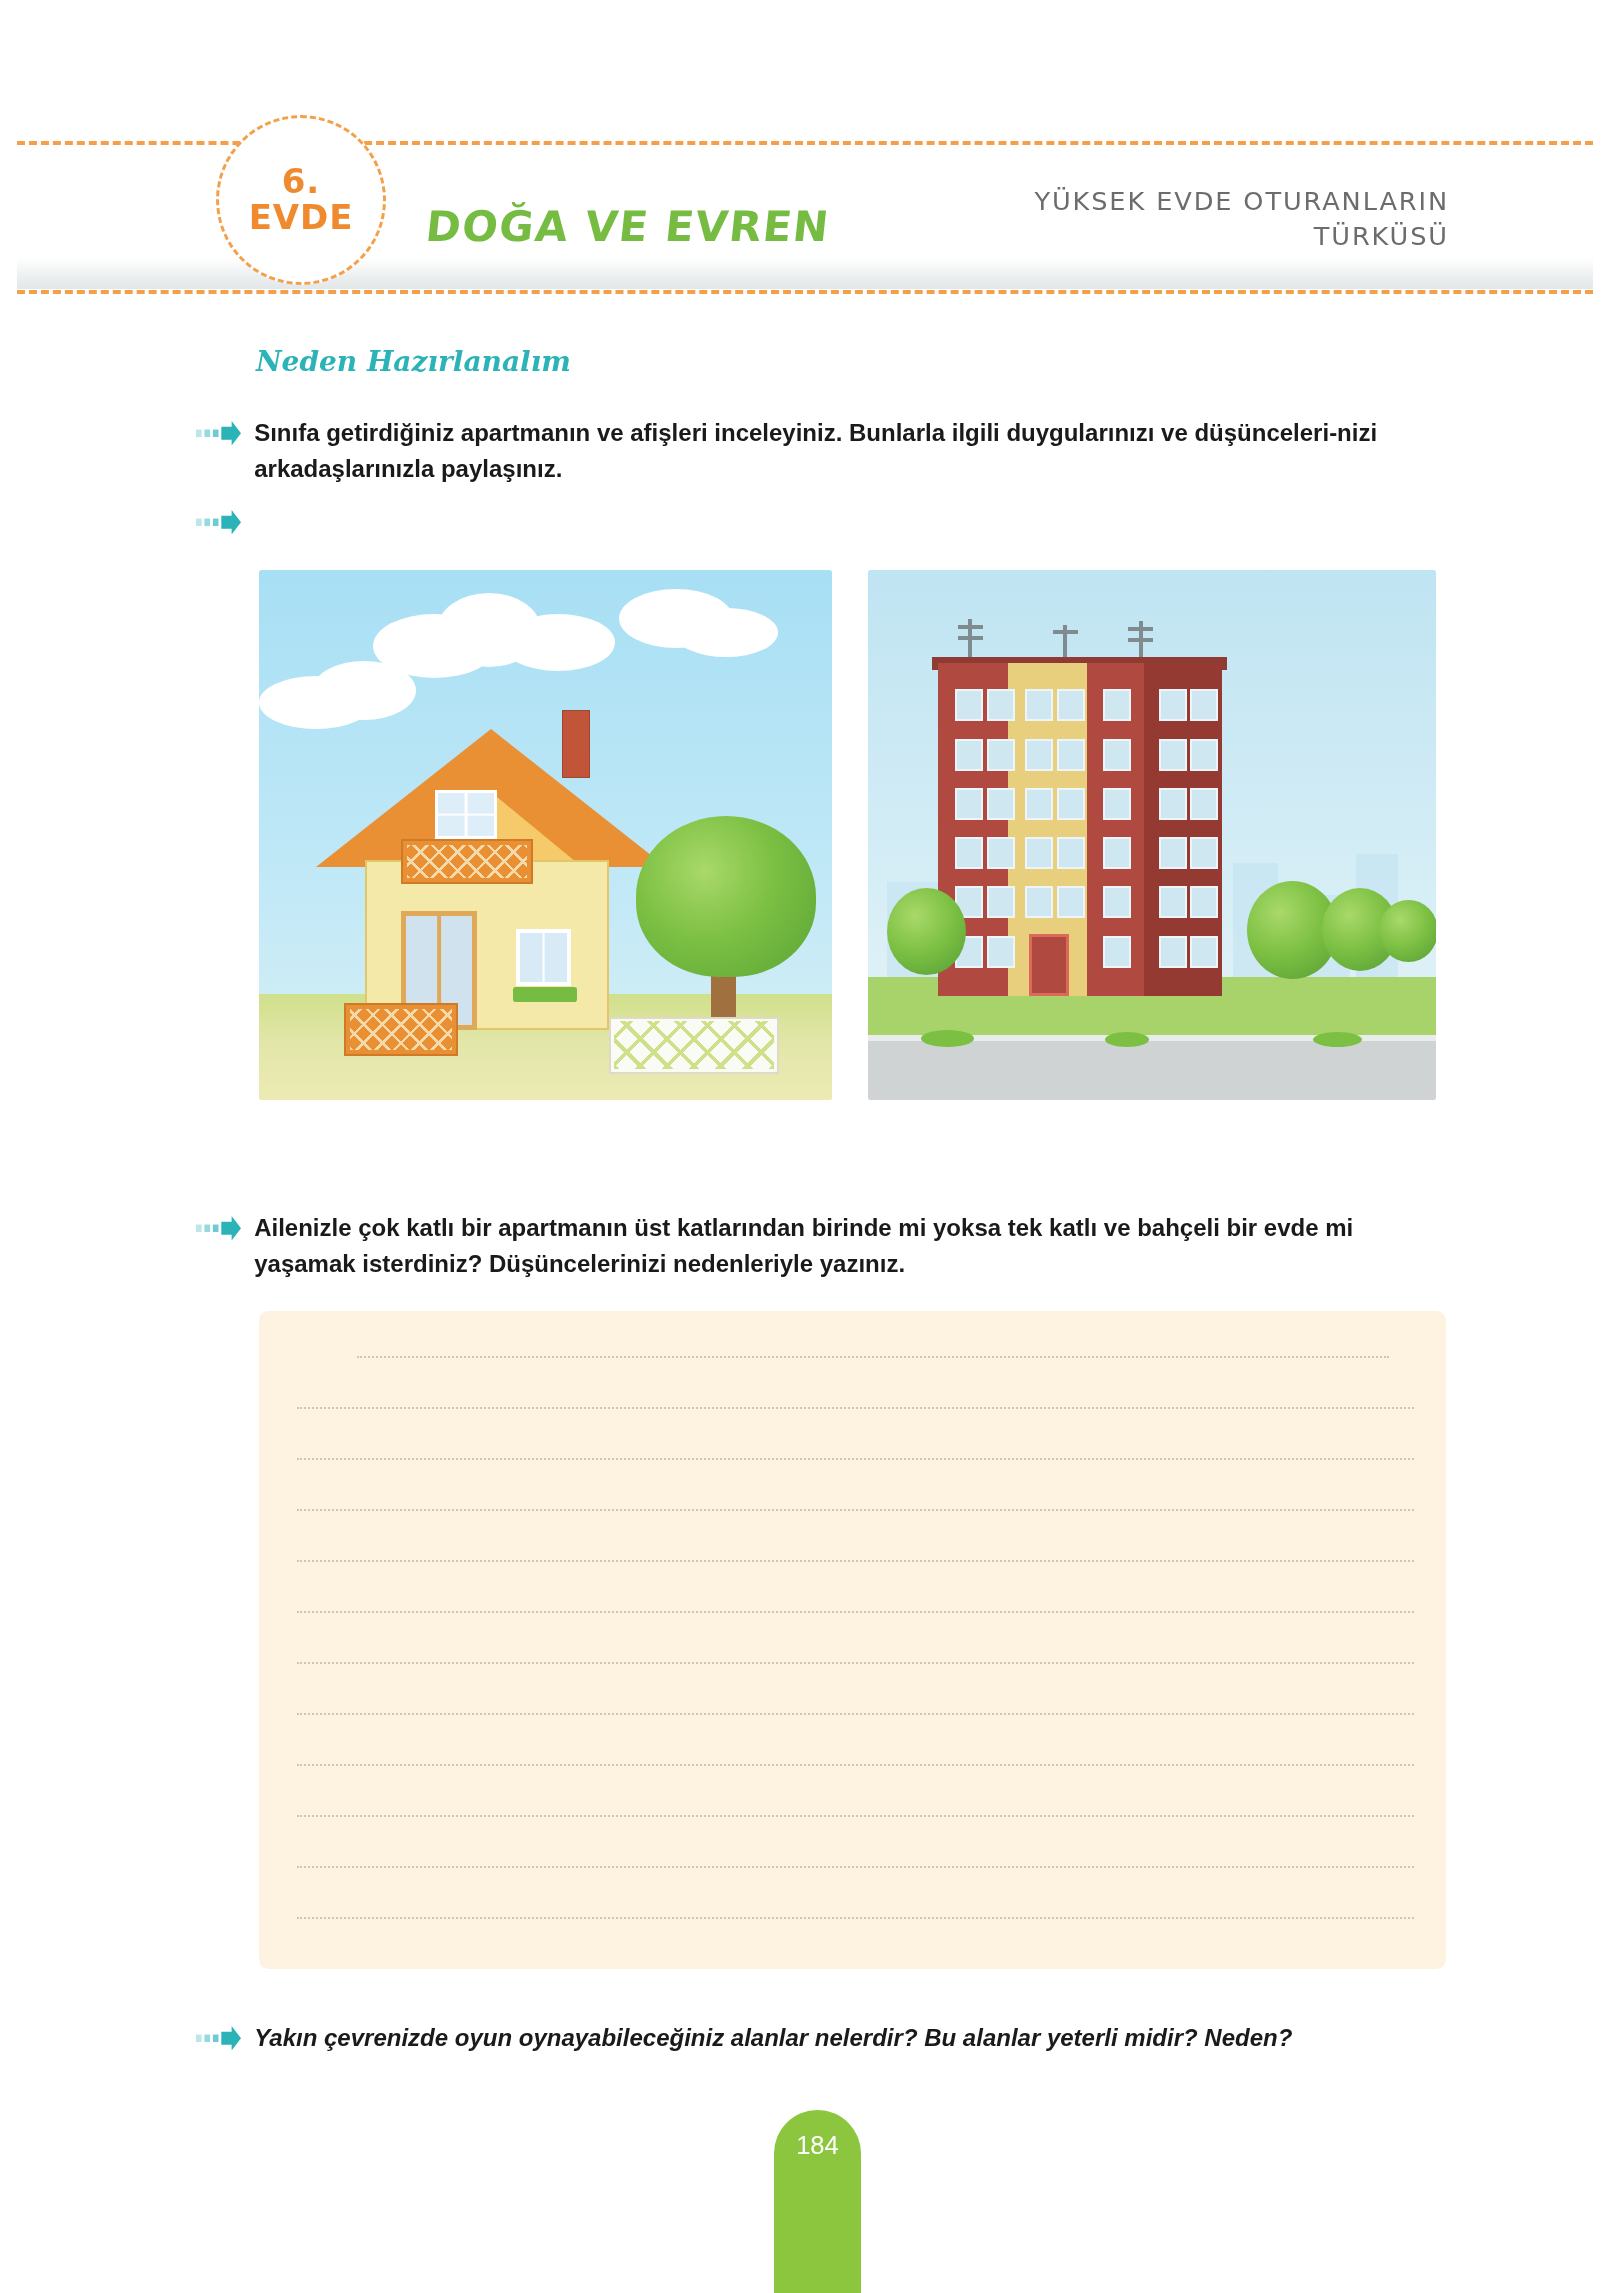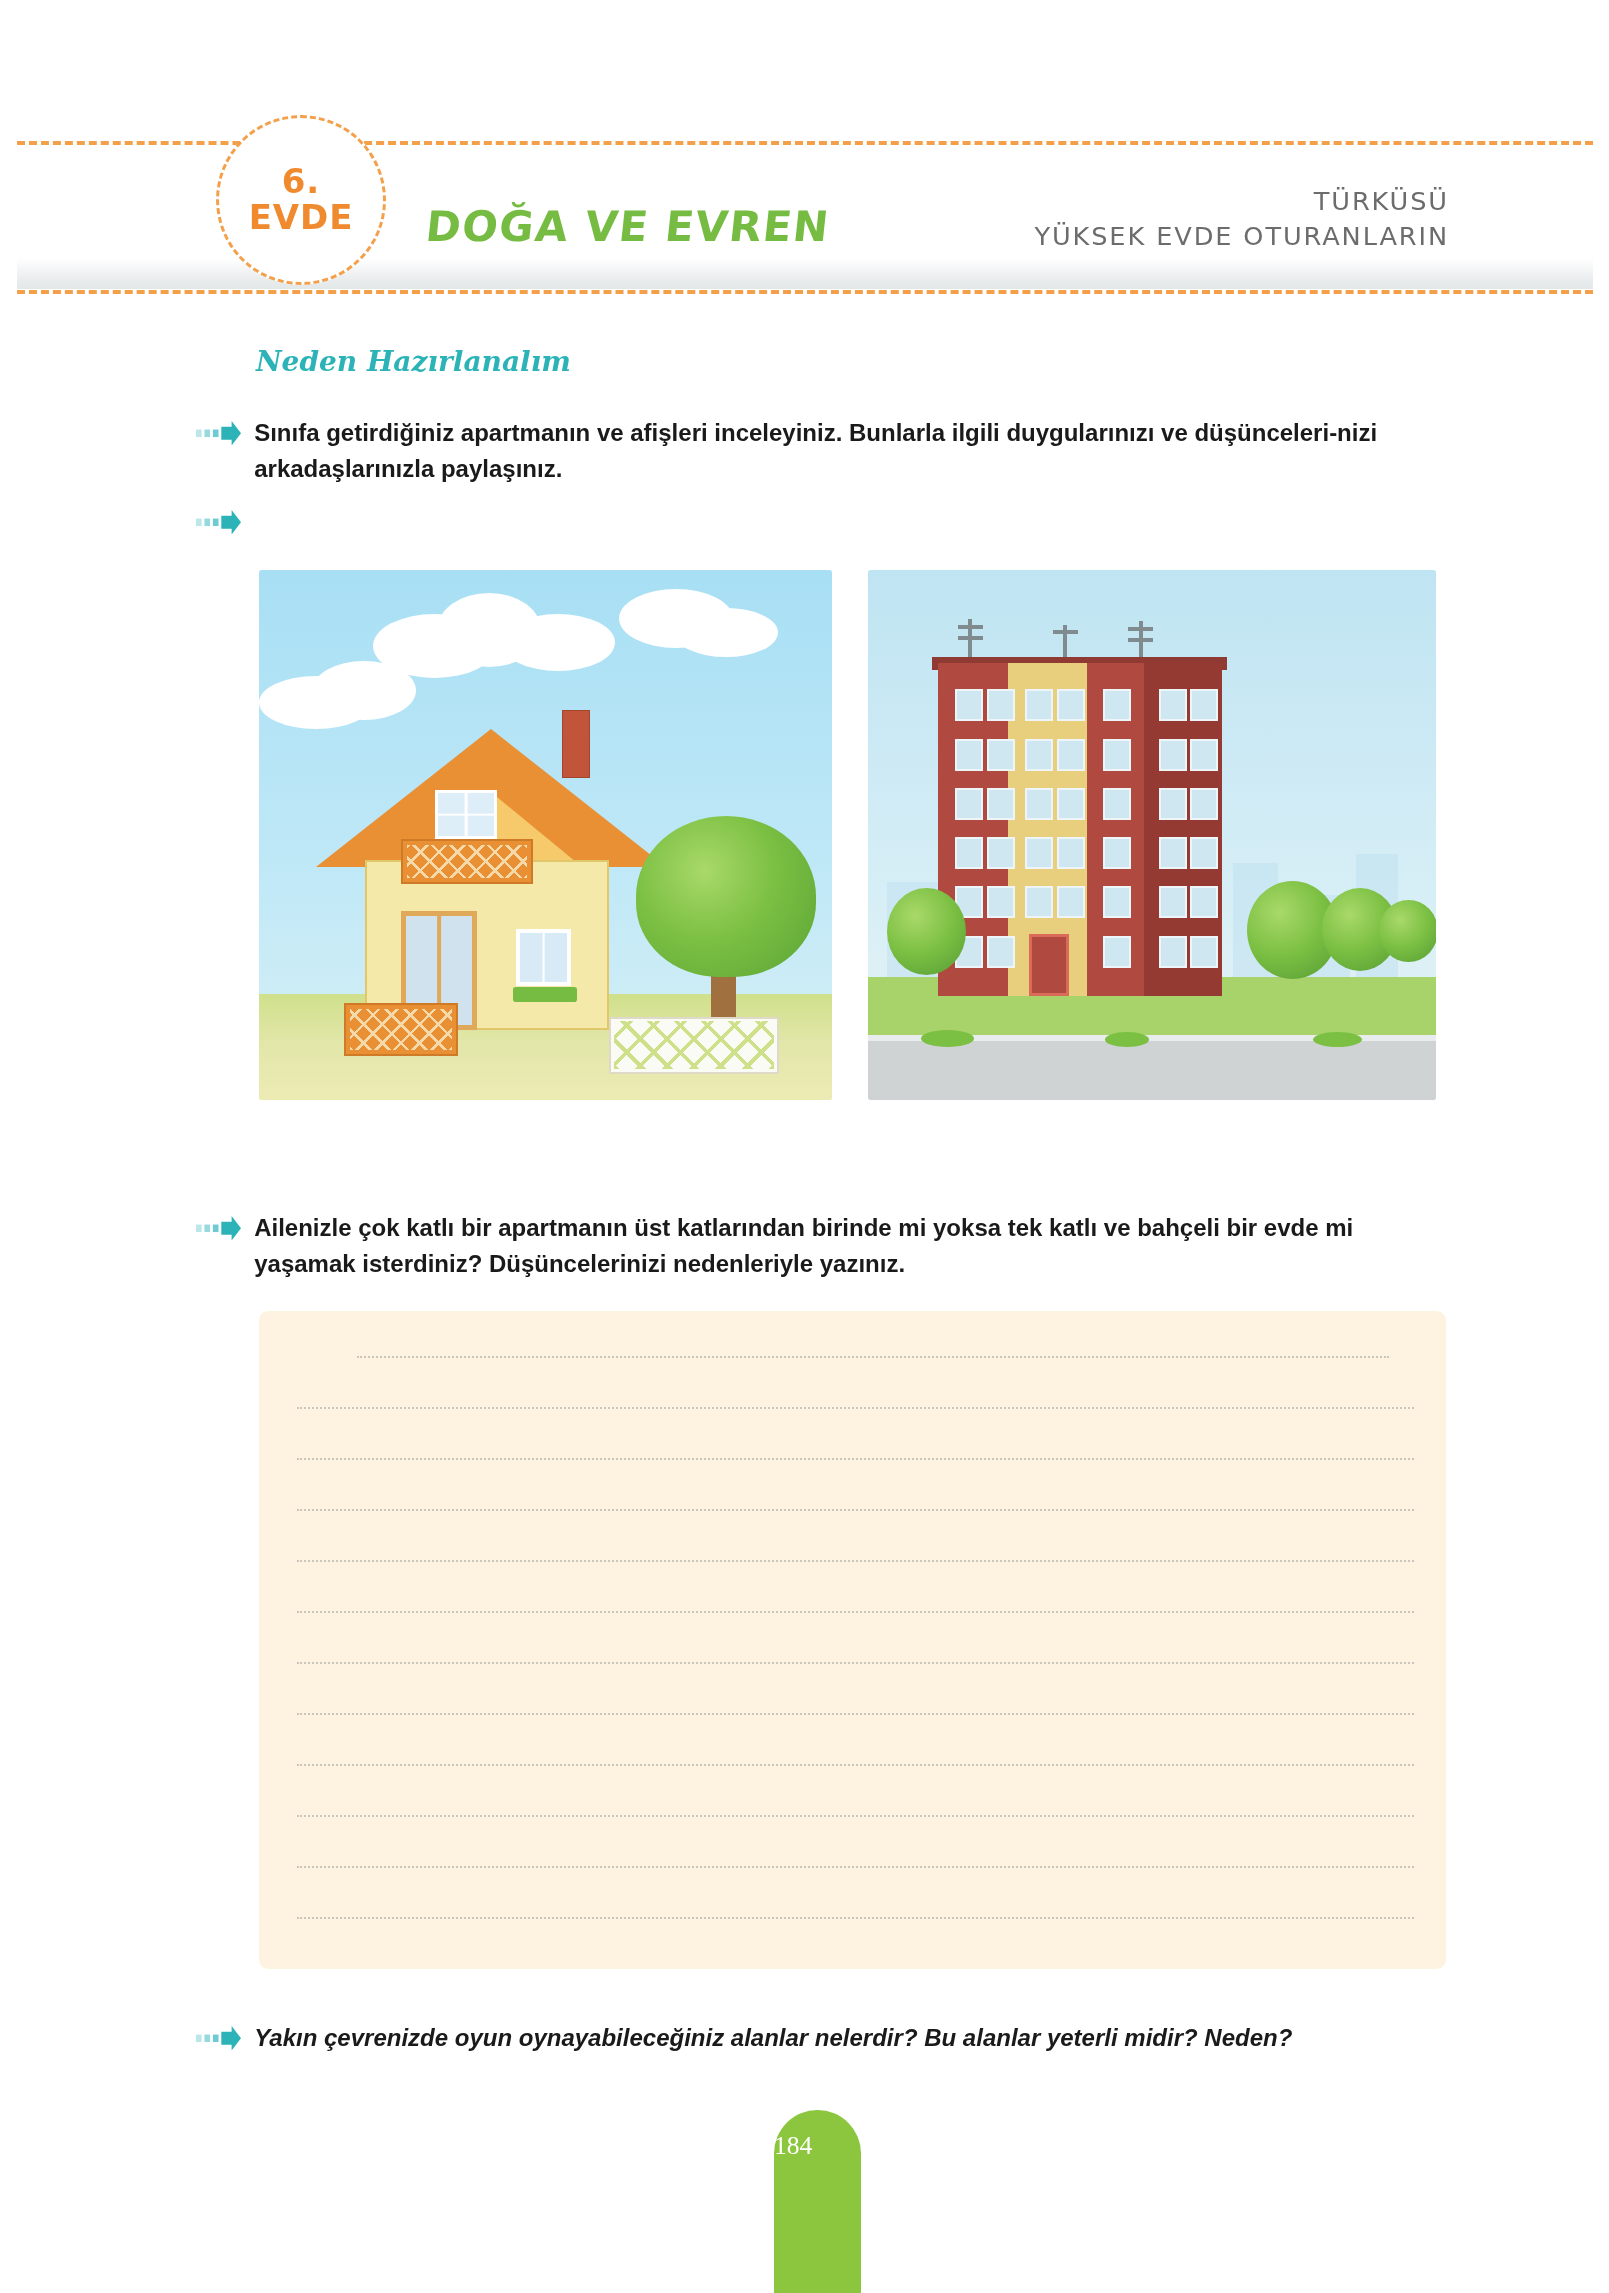--- a/index.html
+++ b/index.html
@@ -411,21 +411,22 @@
     width: 87px;
     height: 184px;
     background: #8cc63f;
     border-radius: 44px 44px 0 0;
   }
   .page-num {
     position: absolute;
     left: 774px;
     top: 2131px;
     width: 87px;
-    font-family: Liberation Serif, serif;
+    text-align: center;
+    font-family: Liberation Sans, sans-serif;
     font-size: 25.6px;
     color: #ffffff;
   }
 </style>
 </head>
 <body>
 
 <div class="header-band">
   <div class="dash-line dash-top"></div>
   <div class="band-white"></div>
@@ -434,22 +435,22 @@
 </div>
 
 <div class="tema-badge">
   <div class="tema-num">6.</div>
   <div class="tema-word">EVDE</div>
 </div>
 
 <div class="theme-title">DOĞA VE EVREN</div>
 
 <div class="chapter-title">
+  <div>YÜKSEK EVDE OTURANLARIN</div>
   <div>TÜRKÜSÜ</div>
-  <div>YÜKSEK EVDE OTURANLARIN</div>
 </div>
 
 <div class="section-heading">Neden Hazırlanalım</div>
 
 <div class="bullet-row b1">
   <svg class="arrow-icon" viewBox="0 0 48 26">
     <rect x="0" y="9" width="6" height="8" fill="#3fb9c4" opacity="0.35"></rect>
     <rect x="9" y="9" width="6" height="8" fill="#3fb9c4" opacity="0.55"></rect>
     <rect x="18" y="9" width="6" height="8" fill="#3fb9c4" opacity="0.75"></rect>
     <polygon points="27,6 38,6 38,0 48,13 38,26 38,20 27,20" fill="#2bb3b8"></polygon>

